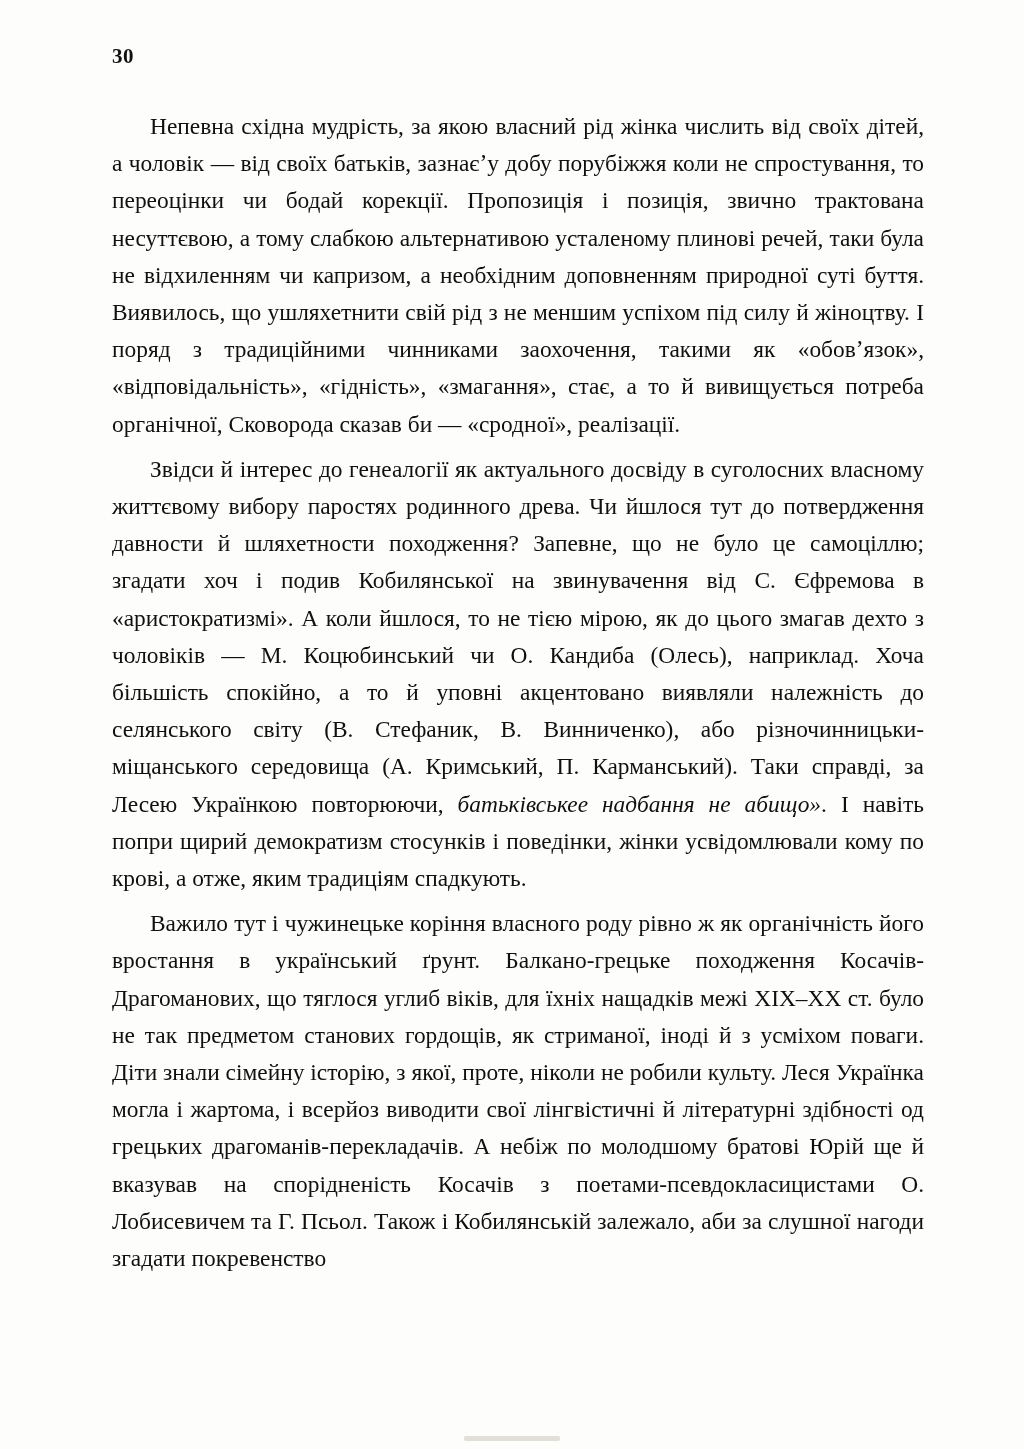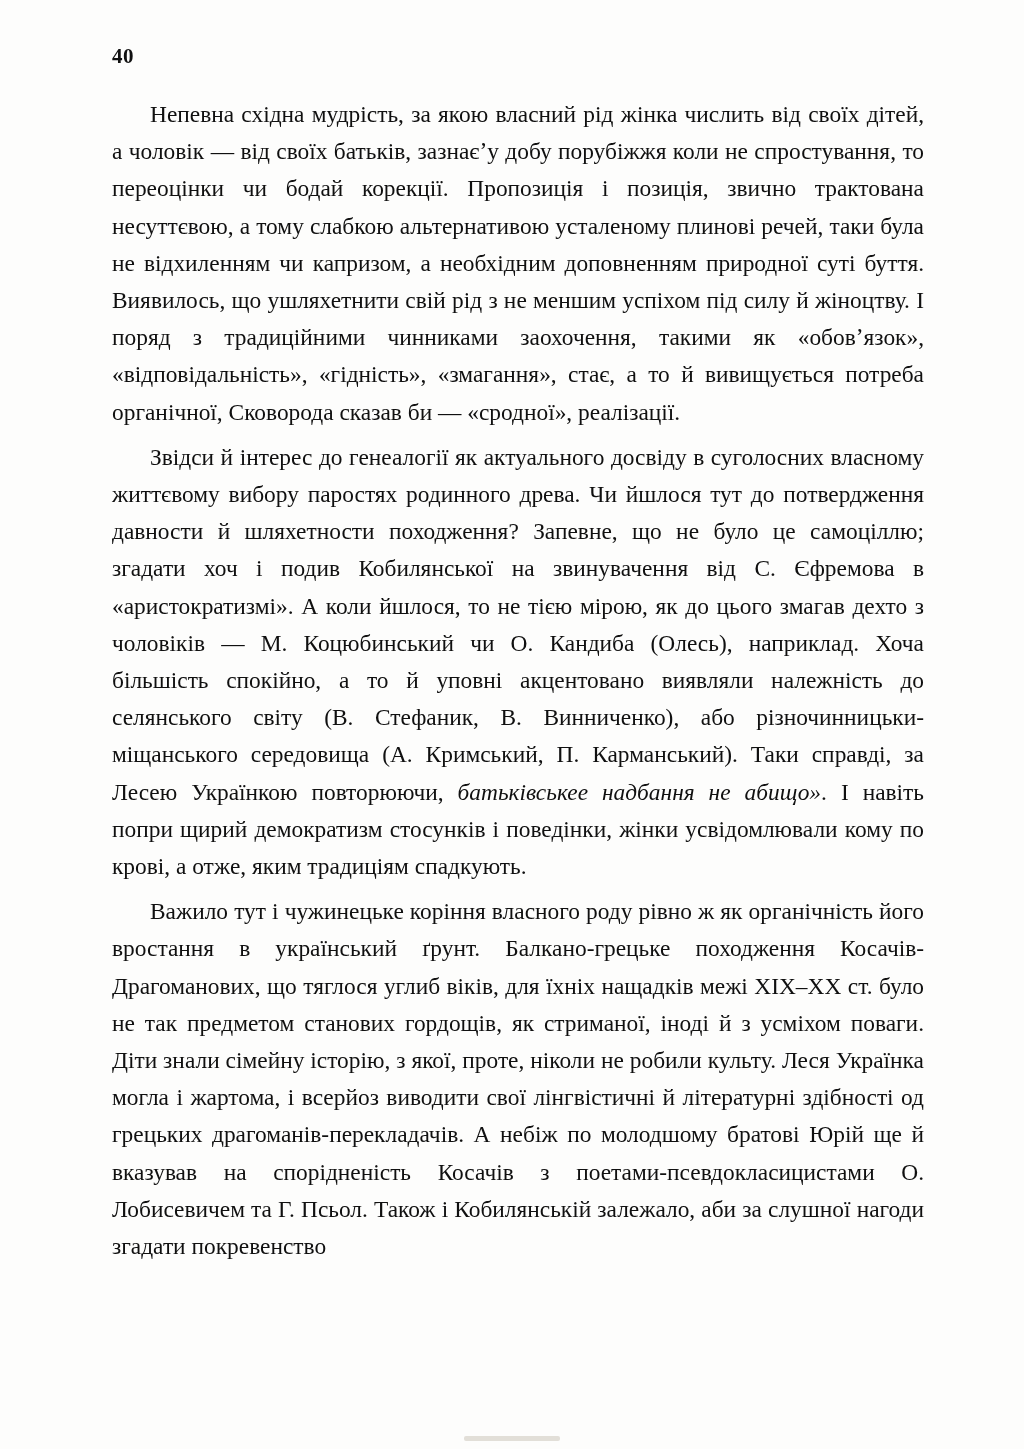--- a/index.html
+++ b/index.html
@@ -25,21 +25,21 @@
     left: 112px;
     top: 44px;
     font-size: 21px;
     font-weight: 700;
     letter-spacing: 0.5px;
     color: #111111;
   }
   .text-column {
     position: absolute;
     left: 112px;
-    top: 96px;
+    top: 108px;
     width: 812px;
   }
   p.para {
     margin: 0;
     font-size: 23.4px;
     line-height: 37.2px;
     text-align: justify;
     text-justify: inter-word;
     text-indent: 38px;
     color: #101010;
@@ -61,21 +61,21 @@
     background: #d8d4cc;
     border-radius: 2px;
     opacity: 0.75;
   }
 </style>
 </head>
 <body>
 
 <div class="page">
 
-  <div class="page-number">40</div>
+  <div class="page-number">30</div>
 
   <div class="text-column">
 
     <p class="para">
       <span>Непевна східна мудрість, за якою власний рід жінка числить від своїх дітей, а чоловік — від своїх батьків, зазнаєʼу добу порубіжжя коли не спростування, то переоцінки чи бодай корекції. Пропозиція і позиція, звично трактована несуттєвою, а тому слабкою альтернативою усталеному плинові речей, таки була не відхиленням чи капризом, а необхідним доповненням природної суті буття. Виявилось, що ушляхетнити свій рід з не меншим успіхом під силу й жіноцтву. І поряд з традиційними чинниками заохочення, такими як «обовʼязок», «відповідальність», «гідність», «змагання», стає, а то й вивищується потреба органічної, Сковорода сказав би — «сродної», реалізації.</span>
     </p>
 
     <p class="para">
       <span>Звідси й інтерес до генеалогії як актуального досвіду в суголосних власному життєвому вибору паростях родинного древа. Чи йшлося тут до потвердження давности й шляхетности походження? Запевне, що не було це самоціллю; згадати хоч і подив Кобилянської на звинувачення від С. Єфремова в «аристократизмі». А коли йшлося, то не тією мірою, як до цього змагав дехто з чоловіків — М. Коцюбинський чи О. Кандиба (Олесь), наприклад. Хоча більшість спокійно, а то й уповні акцентовано виявляли належність до селянського світу (В. Стефаник, В. Винниченко), або різночинницьки-міщанського середовища (А. Кримський, П. Карманський). Таки справді, за Лесею Українкою повторюючи, </span><span class="em">батьківськее надбання не абищо»</span><span>. І навіть попри щирий демократизм стосунків і поведінки, жінки усвідомлювали кому по крові, а отже, яким традиціям спадкують.</span>
     </p>

